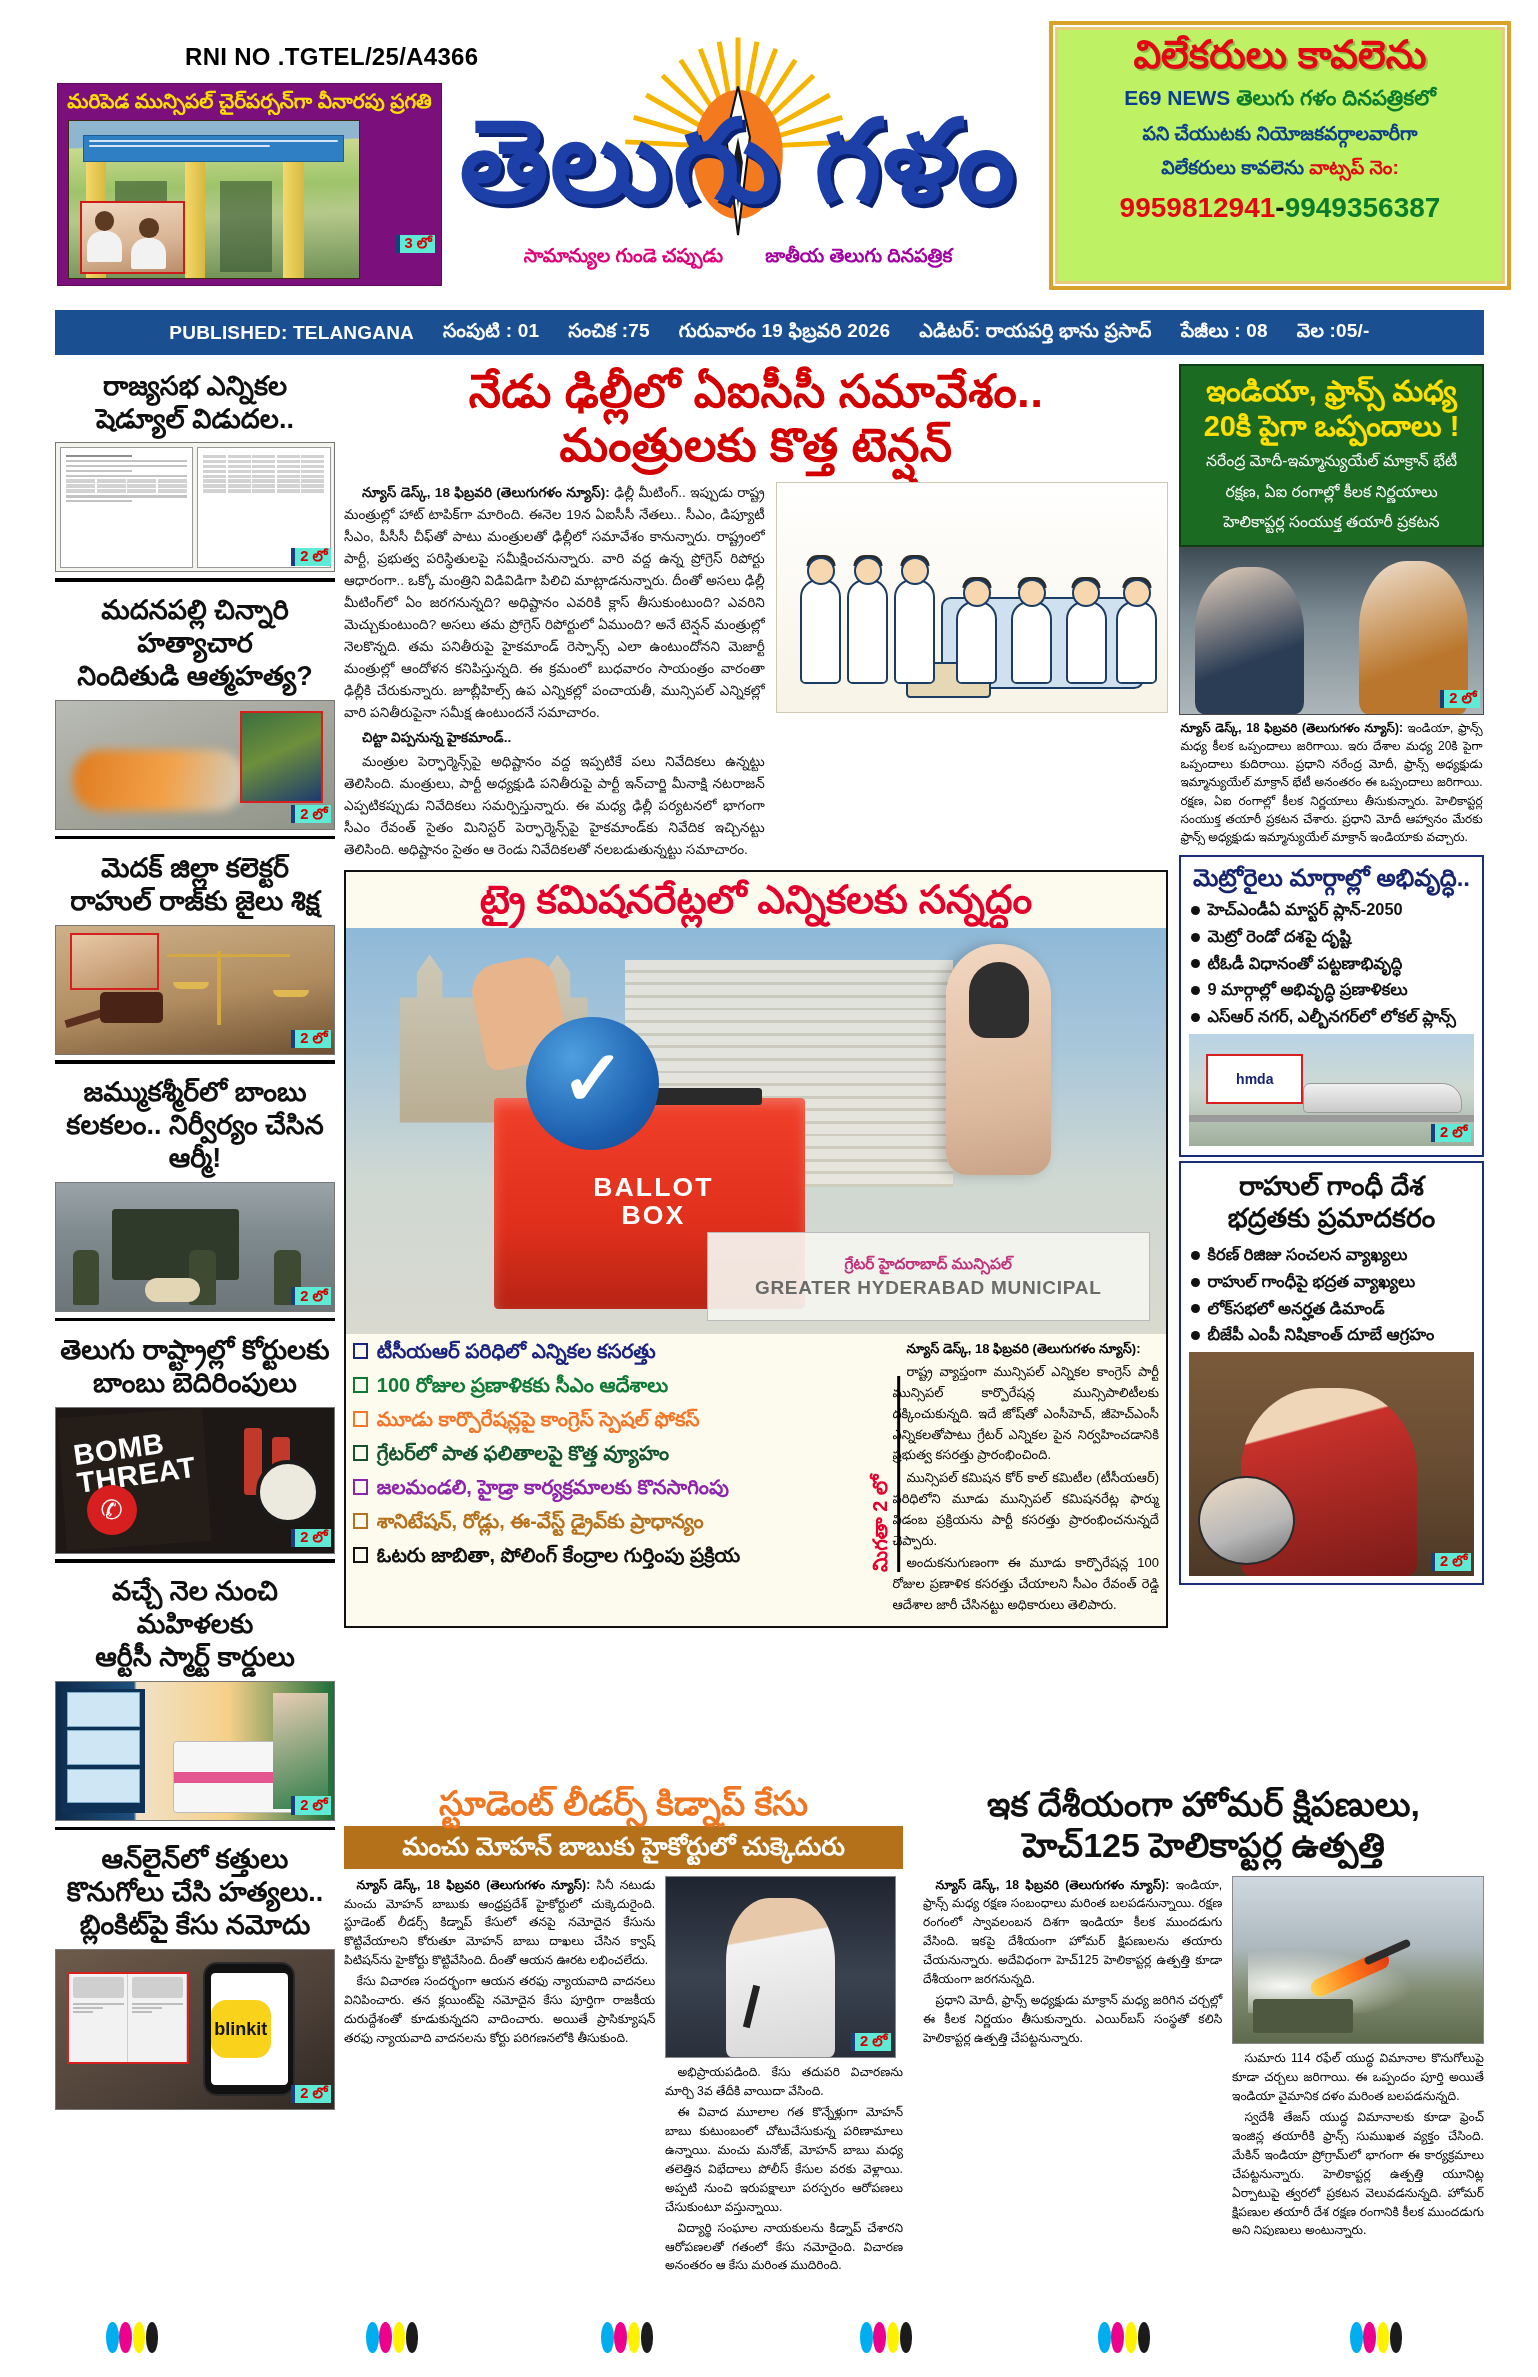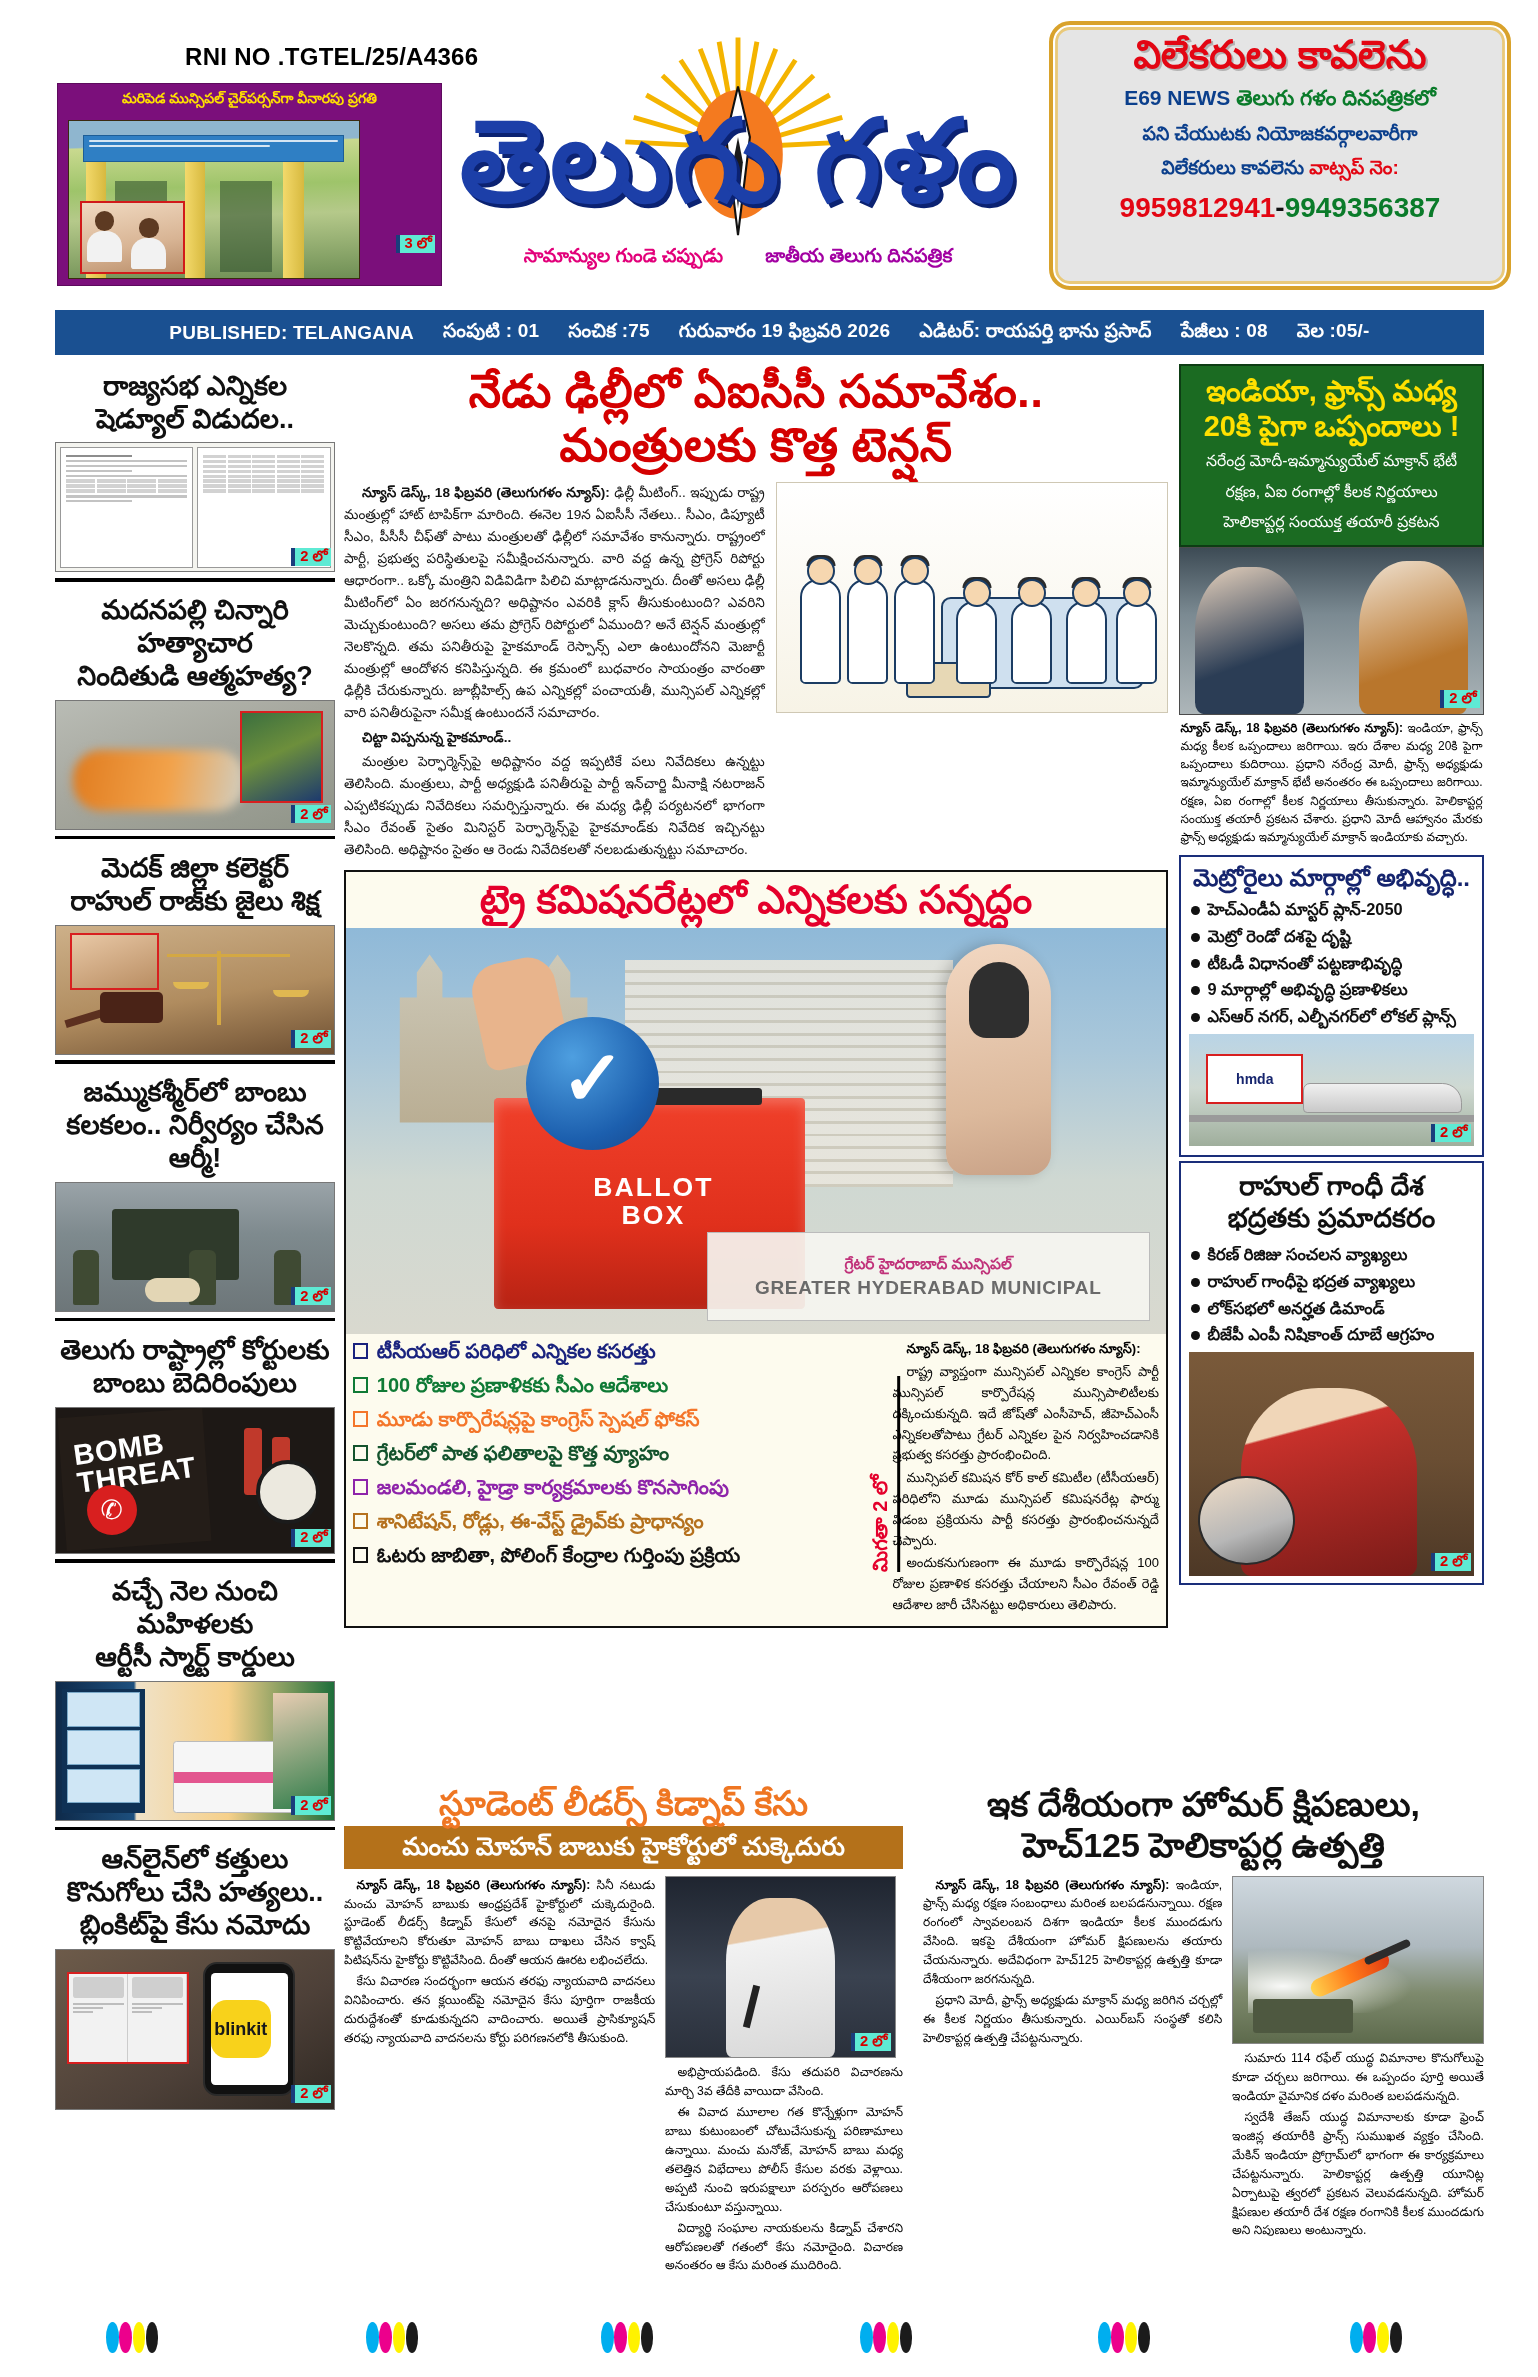--- a/index.html
+++ b/index.html
@@ -26,21 +26,21 @@
     letter-spacing: 0.3px;
     font-family: "Liberation Sans", sans-serif;
   }
   .promo-box {
     position: absolute; left: 57px; top: 83px; width: 385px; height: 203px;
     background: #7b0f7b;
     border: 1.4px solid #5d0a5d;
     overflow: hidden;
   }
   .promo-caption {
-    color: #ffe000; font-size: 14px; font-weight: bold;
+    color: #ffe000; font-size: 20px; font-weight: bold;
     text-align: center; padding: 6.3px 4.2px 3.5px; line-height: 1.18;
   }
   .promo-photo {
     position: absolute; left: 9.8px; top: 36px; width: 292px; height: 159px;
     background: linear-gradient(178deg,#8fb6cf 0%,#8fb6cf 16%,#c9d98f 17%,#9ec46a 42%,#b5c98a 60%,#6f8f55 100%);
     border: 0.7px solid #3b2a10;
   }
   .promo-banner {
     position: absolute; left: 5%; top: 9%; width: 90%; height: 17%;
     background: #2f7fc4; border: 0.7px solid #1d5e97;
@@ -86,23 +86,23 @@
   .logo-tag {
     position: absolute; left: 0; top: 231px; width: 580px;
     display: flex; justify-content: center; gap: 42px;
     font-size: 19px; font-weight: bold;
   }
   .logo-tag .t1 { color: #e2007a; }
   .logo-tag .t2 { color: #a200a2; }
 
   .ad-box {
     position: absolute; left: 1049px; top: 21px; width: 462px; height: 269px;
-    background: #e5e5e5;
+    background: #bef264;
     border: 4.9px solid #d9a22b;
-    border-radius: 21px;
+    border-radius: 1px;
     box-shadow: inset 0 0 0 2.1px #fff, inset 0 0 0 4.9px #e9c97a;
     padding: 7px 8.4px;
     text-align: center;
   }
   .ad-h1 { font-size: 39px; font-weight: bold; color: #e30613; line-height: 1.05;
            text-shadow: 2.1px 2.1px 0 rgba(0,0,0,.22); margin-top: 2.8px; }
   .ad-l2 { font-size: 21px; font-weight: bold; margin-top: 9.8px; }
   .ad-l2 .blue { color: #0b3f8c; }
   .ad-l2 .grn { color: #0a7b2a; }
   .ad-l3 { font-size: 19px; font-weight: bold; color: #0b3f8c; margin-top: 8.4px; }

